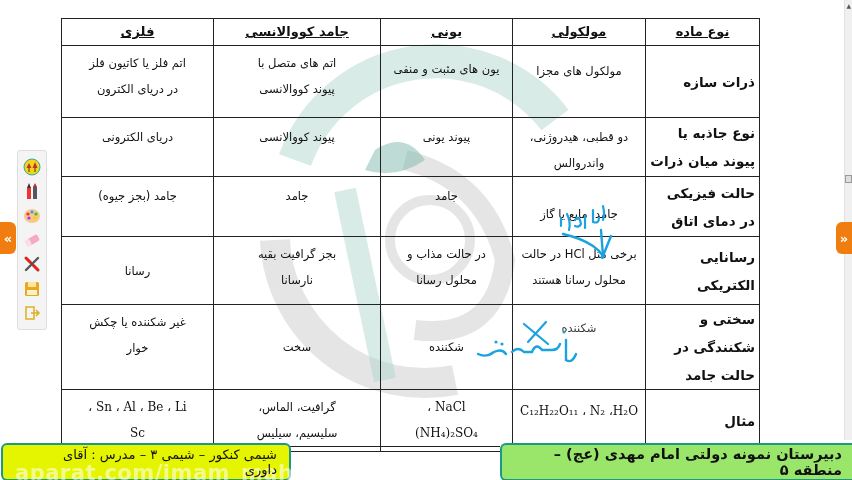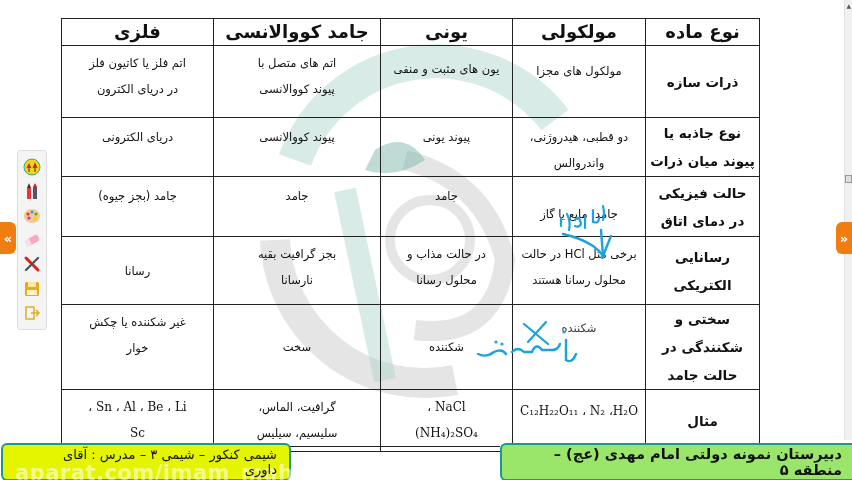--- a/index.html
+++ b/index.html
@@ -13,22 +13,22 @@
   
   .chem-table {
     position: absolute; left: 61px; top: 18px;
     border-collapse: collapse; direction: rtl;
     font-family: "DejaVu Sans", sans-serif;
   }
   .chem-table td, .chem-table th {
     border: 1px solid #222; text-align: center; vertical-align: middle;
     font-size: 11.5px; color: #111; line-height: 26px; padding: 0 4px;
   }
-  .chem-table th { font-weight: bold; font-size: 18px; height: 17px; }
-  .chem-table td.rowhead { font-weight: bold; font-size: 13.5px; line-height: 28px; }
+  .chem-table th { font-weight: bold; font-size: 13px; height: 17px; text-decoration: underline; }
+  .chem-table td.rowhead { font-weight: bold; font-size: 13.5px; line-height: 28px; text-align: right; }
   .chem-table .c0 { width: 152px; }
   .chem-table .c1 { width: 167px; }
   .chem-table .c2 { width: 132px; }
   .chem-table .c3 { width: 133px; }
   .chem-table .c4 { width: 114px; }
   .chem-table tr.r1 td { height: 72px; }
   .chem-table tr.r2 td { height: 59px; }
   .chem-table tr.r3 td { height: 60px; }
   .chem-table tr.r4 td { height: 68px; }
   .chem-table tr.r5 td { height: 70px; }

